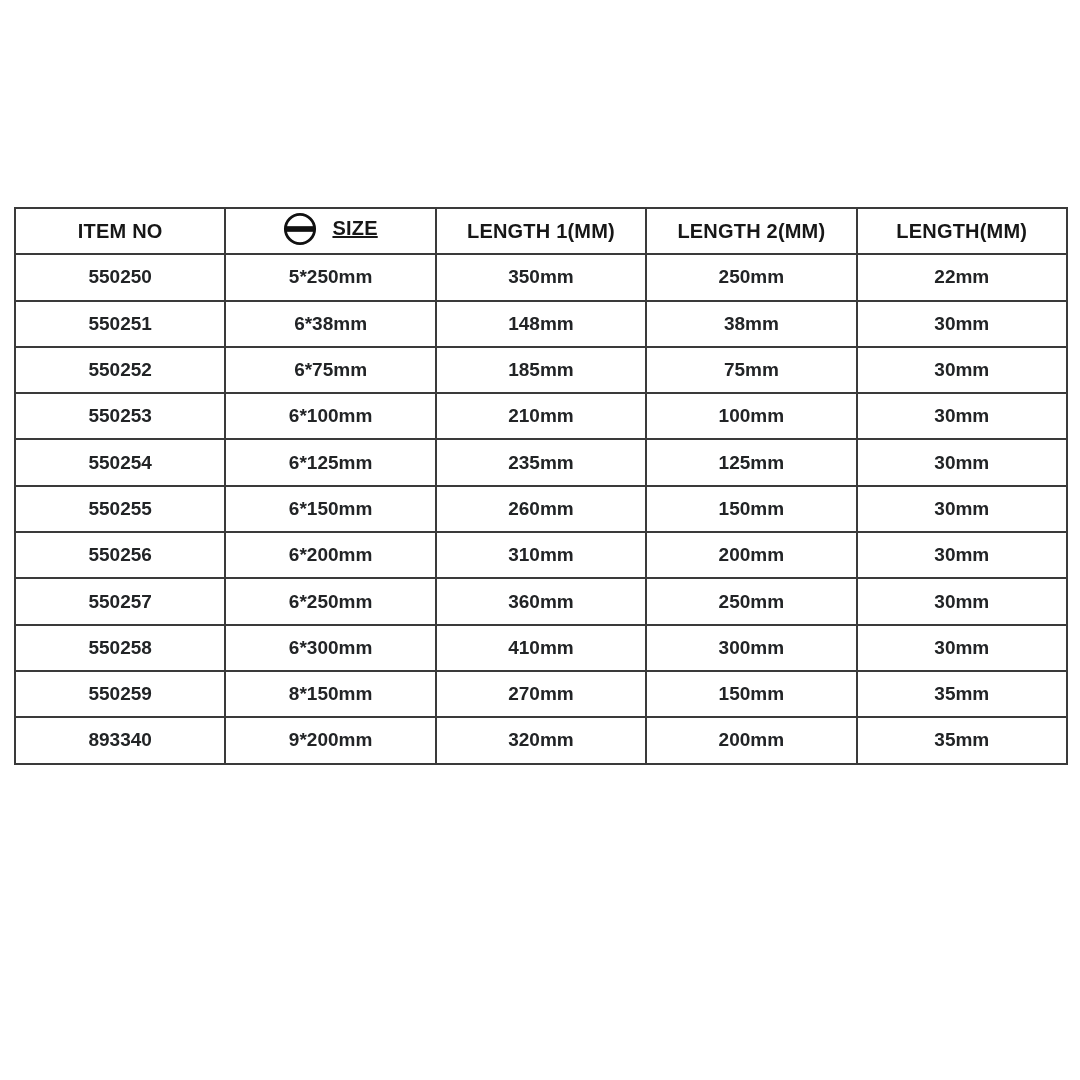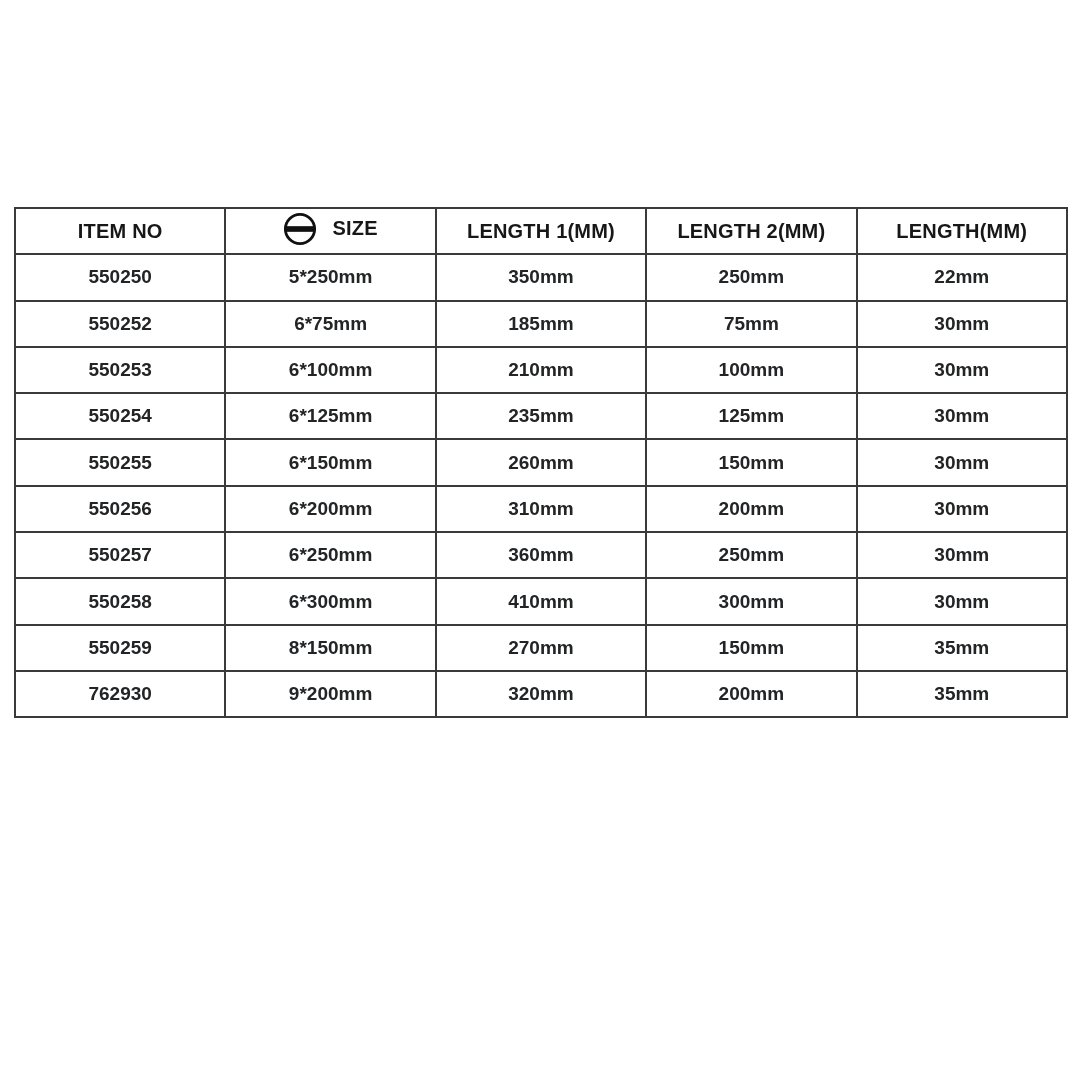--- a/index.html
+++ b/index.html
@@ -45,20 +45,21 @@
   table.spec-table td {
     font-size: 19px;
     font-weight: bold;
     color: #222426;
   }
   .size-header-inner {
     display: inline-flex;
     align-items: center;
     justify-content: center;
     gap: 15px;
+    text-decoration: underline;
   }
   .slot-icon {
     display: inline-block;
     width: 34px;
     height: 34px;
     flex: 0 0 auto;
   }
 </style>
 </head>
 <body>
@@ -90,20 +91,27 @@
         </th>
       </tr>
     </thead>
     <tbody>
       <tr>
         <td>550250</td>
         <td>5*250mm</td>
         <td>350mm</td>
         <td>250mm</td>
         <td>22mm</td>
+      </tr>
+      <tr>
+        <td>550251</td>
+        <td>6*38mm</td>
+        <td>148mm</td>
+        <td>38mm</td>
+        <td>30mm</td>
       </tr>
       <tr>
         <td>550252</td>
         <td>6*75mm</td>
         <td>185mm</td>
         <td>75mm</td>
         <td>30mm</td>
       </tr>
       <tr>
         <td>550253</td>
@@ -148,21 +156,21 @@
         <td>30mm</td>
       </tr>
       <tr>
         <td>550259</td>
         <td>8*150mm</td>
         <td>270mm</td>
         <td>150mm</td>
         <td>35mm</td>
       </tr>
       <tr>
-        <td>762930</td>
+        <td>893340</td>
         <td>9*200mm</td>
         <td>320mm</td>
         <td>200mm</td>
         <td>35mm</td>
       </tr>
     </tbody>
   </table>
 </div>
 
 </body></html>

